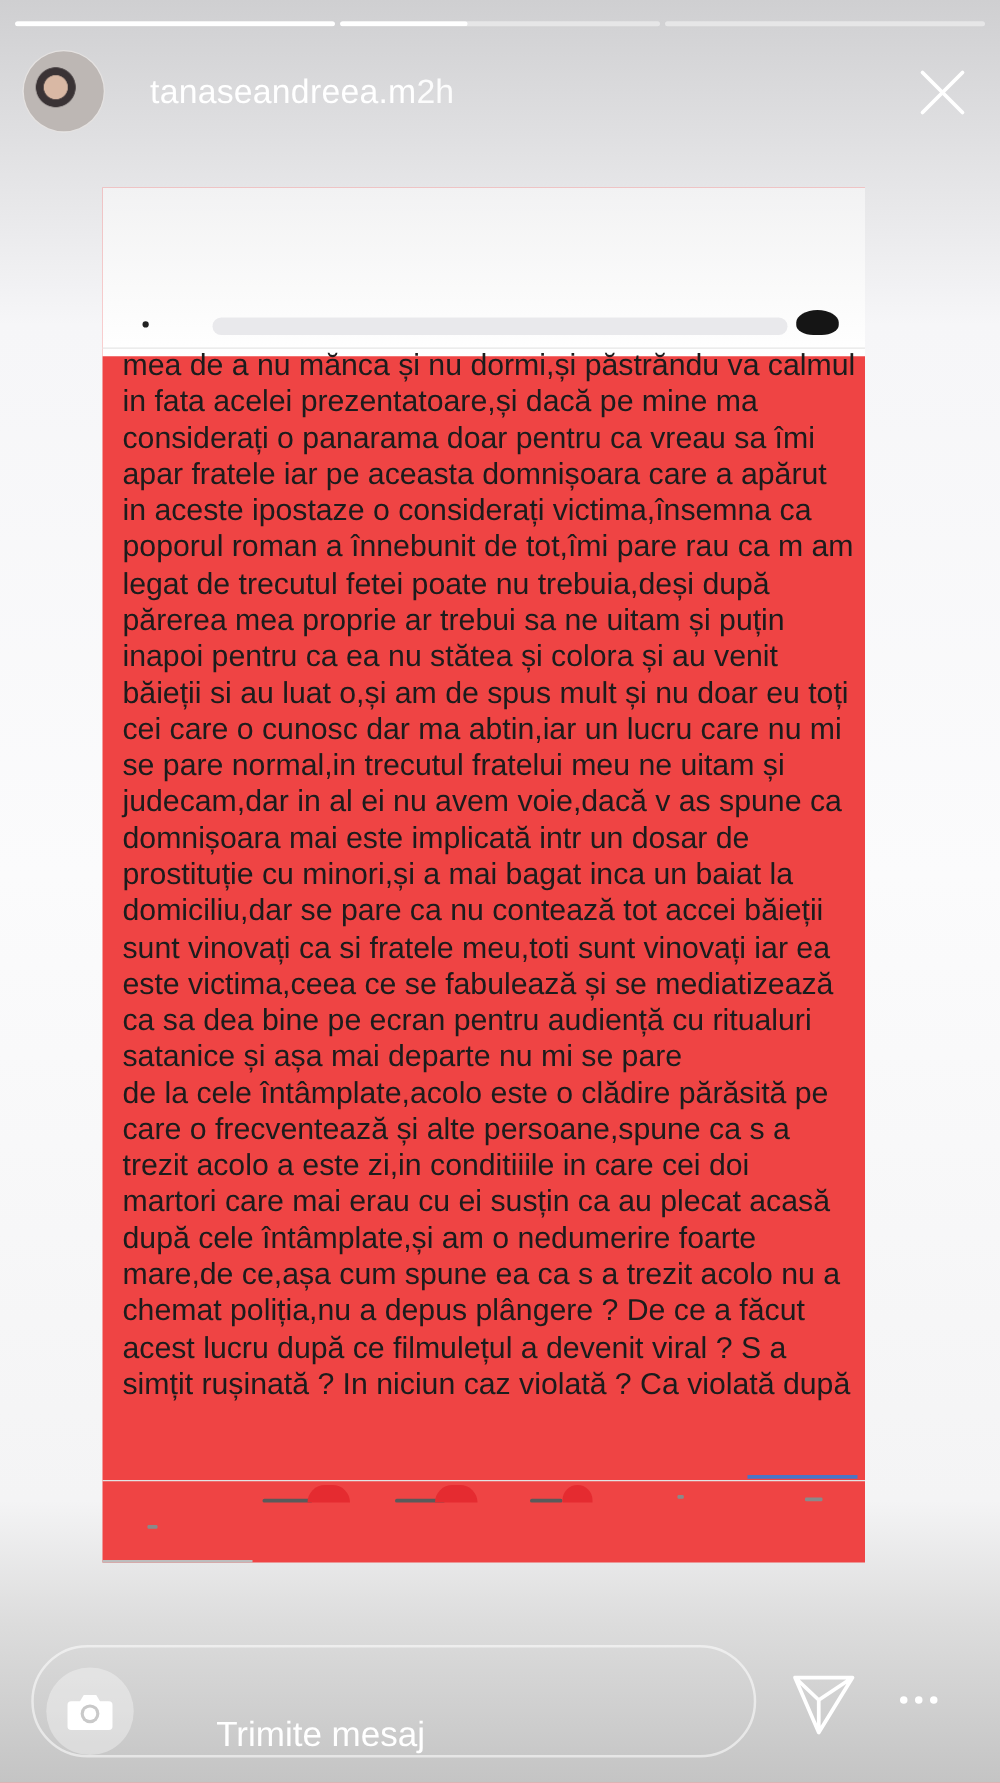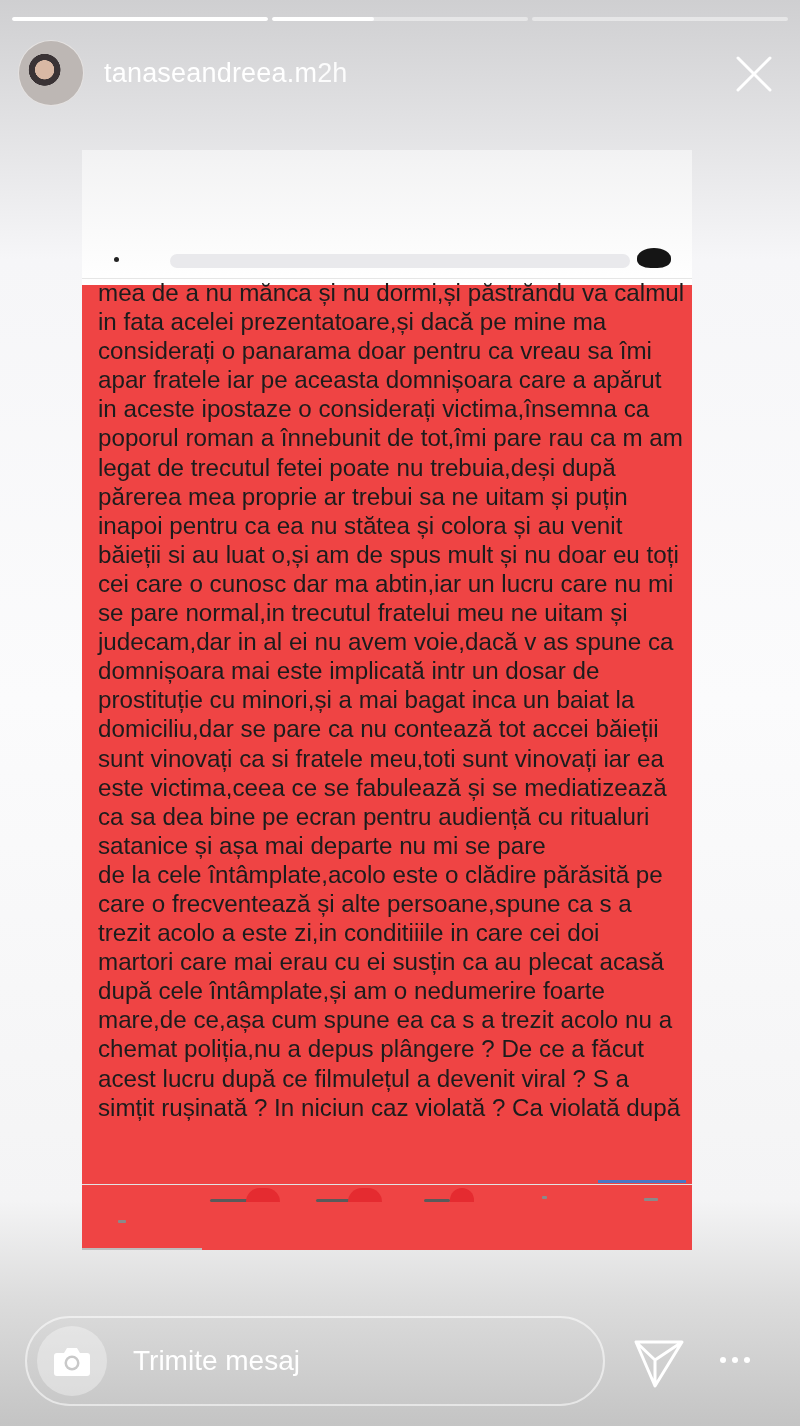--- a/index.html
+++ b/index.html
@@ -19,21 +19,21 @@
     .seg .fill { position: absolute; left: 0; top: 0; bottom: 0; background: #ffffff; border-radius: 2px; }
 
     
     .header { position: absolute; top: 40px; left: 18px; right: 18px; height: 66px; display: flex; align-items: center; }
     .avatar {
       width: 66px; height: 66px; border-radius: 50%;
       background: radial-gradient(circle at 40% 45%, #d9b8a4 0 18%, #3a3335 19% 30%, #bdb7b4 31% 100%);
       border: 1px solid rgba(255,255,255,0.6);
       flex: 0 0 auto;
     }
-    .username { margin-left: 20px; color: #ffffff; font-size: 27px; letter-spacing: 0.2px; }
+    .username { margin-left: 36px; color: #ffffff; font-size: 27px; letter-spacing: 0.2px; }
     .time { color: rgba(255,255,255,0.9); font-size: 27px; }
     .close-btn { position: absolute; right: 8px; top: 14px; width: 40px; height: 40px; }
 
     
     .card {
       position: absolute; left: 82px; top: 150px; width: 610px; height: 1100px;
       background: #ef4444;
     }
     .card-top-blur {
       position: absolute; left: 0; right: 0; top: 0; height: 135px;
@@ -55,21 +55,21 @@
     .body-text .line { display: block; white-space: nowrap; }
     .underline-blue { position: absolute; left: 516px; top: 1030px; width: 88px; height: 3px; background: #4a76c6; }
     .divider-bottom { position: absolute; left: 0; right: 0; top: 1034px; height: 1px; background: #e3e3e3; }
     .reaction { position: absolute; top: 1038px; height: 14px; }
     .reaction .red { position: absolute; right: 0; top: 0; height: 14px; background: #e52b30; border-radius: 14px 14px 0 0; }
     .reaction .stroke { position: absolute; left: 0; bottom: 0; height: 3px; background: #5a5a5a; border-radius: 2px; }
     .tiny-dot { position: absolute; width: 5px; height: 3px; background: #8a8a8a; border-radius: 1px; }
     .short-rule { position: absolute; left: 0; top: 1098px; width: 120px; height: 2px; background: #bdbdbd; }
 
     
-    .reply-bar { position: absolute; left: 25px; top: 1316px; width: 580px; height: 90px; border: 2px solid rgba(255,255,255,0.55); border-radius: 45px; display: flex; align-items: center; }
+    .reply-bar { position: absolute; left: 25px; top: 1316px; width: 580px; height: 90px; border: 2px solid rgba(255,255,255,0.55); border-radius: 45px; display: flex; align-items: flex-end; gap: 40px; }
     .camera-btn {
       width: 70px; height: 70px; border-radius: 50%;
       margin-left: 10px;
       background: rgba(255,255,255,0.35);
       display: flex; align-items: center; justify-content: center;
     }
     .reply-placeholder { margin-left: 26px; color: #ffffff; font-size: 28px; }
     .send-btn { position: absolute; left: 632px; top: 1336px; width: 54px; height: 54px; }
     .more-btn { position: absolute; left: 720px; top: 1350px; width: 40px; height: 20px; display: flex; gap: 6px; align-items: center; }
     .more-btn span { width: 6px; height: 6px; border-radius: 50%; background: #ffffff; display: block; }

